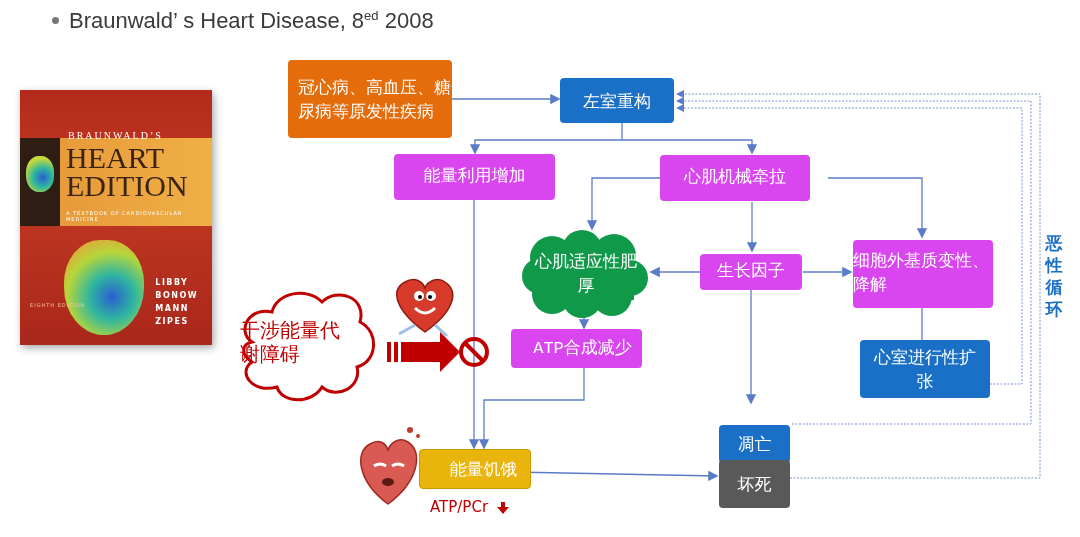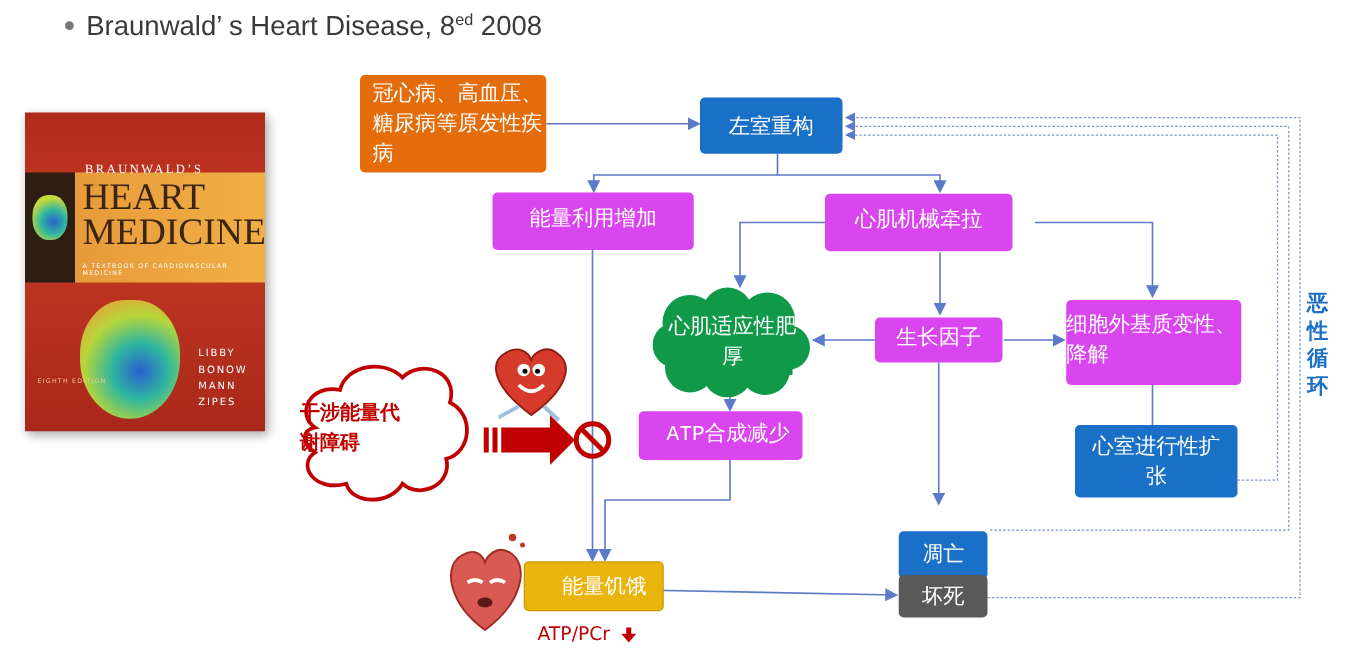--- a/index.html
+++ b/index.html
@@ -14,41 +14,41 @@
   .orange{background:#e46c0a;}
   .gold{background:#e9b40c;border:1px solid #c99a00;}
   .gray{background:#595959;}
   svg.lines{position:absolute;left:0;top:0;}
   .book{left:20px;top:90px;width:192px;height:255px;background:linear-gradient(180deg,#b22a1b 0%,#c23a22 35%,#a9271b 100%);box-shadow:2px 3px 8px rgba(0,0,0,0.35);overflow:hidden;}
   .book .band{position:absolute;left:40px;top:48px;width:152px;height:88px;background:linear-gradient(90deg,#e79a3a,#f0b046);}
   .book .dark{position:absolute;left:0;top:48px;width:40px;height:88px;background:#2e1d12;}
   .book .t1{position:absolute;left:48px;top:40px;font-size:10px;letter-spacing:2px;color:#fff;font-family:"Liberation Serif",serif;}
   .book .t2{position:absolute;left:46px;top:54px;font-size:30px;line-height:28px;color:#3b2512;font-family:"Liberation Serif",serif;}
   .book .t3{position:absolute;left:46px;top:120px;font-size:5px;color:#fff;letter-spacing:1px;}
-  .book .auth{position:absolute;right:14px;top:186px;font-size:8px;line-height:13px;color:#fff;letter-spacing:1.5px;text-align:left;}
+  .book .auth{position:absolute;right:14px;top:186px;font-size:8px;line-height:13px;color:#fff;letter-spacing:1.5px;text-align:left;font-weight:bold;}
   .book .ed{position:absolute;left:10px;top:212px;font-size:5px;color:#f2c7a0;letter-spacing:1px;}
   .book .heart-big{position:absolute;left:44px;top:150px;width:80px;height:95px;border-radius:45% 45% 50% 50%;background:radial-gradient(circle at 60% 60%,#2a5fd0 0%,#2fb6a0 30%,#b6d63a 60%,#e3a43a 85%);}
   .book .heart-sm{position:absolute;left:6px;top:66px;width:28px;height:36px;border-radius:45%;background:radial-gradient(circle at 60% 60%,#2a5fd0 0%,#2fb6a0 35%,#c6d93a 70%);}
   .vc{left:1044px;top:232px;width:20px;font-size:17px;font-weight:bold;color:#1a6fc6;line-height:22px;text-align:center;}
-  .interfere{left:240px;top:318px;font-size:16px;font-weight:bold;color:#c00000;line-height:24px;}
+  .interfere{left:240px;top:318px;font-size:20px;font-weight:normal;color:#c00000;line-height:24px;}
   .atp{left:430px;top:498px;font-size:15px;color:#c00000;white-space:nowrap;}
 </style>
 </head>
 <body>
 
 <div class="abs title">
   <span class="dot"></span><span>Braunwald’ s Heart Disease, 8</span><sup>ed</sup><span> 2008</span>
 </div>
 
 <div class="abs book">
   <div class="dark"></div>
   <div class="heart-sm"></div>
   <div class="band"></div>
   <div class="t1">BRAUNWALD’S</div>
-  <div class="t2"><span>HEART</span><br><span>MEDICINE</span></div>
+  <div class="t2"><span>HEART</span><br><span>EDITION</span></div>
   <div class="t3">A TEXTBOOK OF CARDIOVASCULAR MEDICINE</div>
   <div class="heart-big"></div>
   <div class="auth">
     <div>LIBBY</div>
     <div>BONOW</div>
     <div>MANN</div>
     <div>ZIPES</div>
   </div>
   <div class="ed">EIGHTH EDITION</div>
 </div>
@@ -89,21 +89,21 @@
     <line x1="513" y1="472" x2="716" y2="476" marker-end="url(#ah)"></line>
   </g>
 
   <g stroke="#7d95cf" stroke-width="1" fill="none" stroke-dasharray="2,1.5">
     <polyline points="990,384 1022,384 1022,108 678,108" marker-end="url(#ah)"></polyline>
     <polyline points="792,424 1031,424 1031,101 678,101" marker-end="url(#ah)"></polyline>
     <polyline points="790,478 1040,478 1040,94 678,94" marker-end="url(#ah)"></polyline>
   </g>
 </svg>
 
-<div class="box orange" style="left:288px;top:60px;width:149px;height:78px;justify-content:flex-start;text-align:left;padding-left:10px;font-size:17px;line-height:24px;">
+<div class="box orange" style="left:288px;top:60px;width:164px;height:78px;justify-content:flex-start;text-align:left;padding-left:10px;font-size:17px;line-height:24px;">
     <span>冠心病、高血压、糖尿病等原发性疾病</span>
   </div>
 
 <div class="box blue" style="left:560px;top:78px;width:114px;height:45px;">
     <span>左室重构</span>
   </div>
 
 <div class="box green" style="left:394px;top:154px;width:161px;height:46px;">
     <span>能量利用增加</span>
   </div>
@@ -148,21 +148,21 @@
   </div>
 
 <div class="box blue" style="left:719px;top:405px;width:71px;height:38px;margin-top:20px;">
     <span>凋亡</span>
   </div>
 
 <div class="box gold" style="left:419px;top:449px;width:112px;height:40px;padding-left:17px;">
     <span>能量饥饿</span>
   </div>
 
-<div class="box gray" style="left:719px;top:460px;width:71px;height:34px;">
+<div class="box gray" style="left:719px;top:460px;width:71px;height:48px;">
     <span>坏死</span>
   </div>
 
 <svg class="abs" style="left:232px;top:282px;" width="150" height="128">
   <path d="M20,60 C5,50 15,25 40,30 C45,10 75,5 90,20 C105,5 135,15 128,40 C148,50 145,80 125,85 C130,105 105,118 90,105 C80,122 50,122 45,105 C20,112 5,90 20,80 C8,72 10,62 20,60 Z" fill="#fff" stroke="#c00000" stroke-width="3"></path>
 </svg>
 <div class="abs interfere">
   <div>干涉能量代</div>
   <div>谢障碍</div>
 </div>

